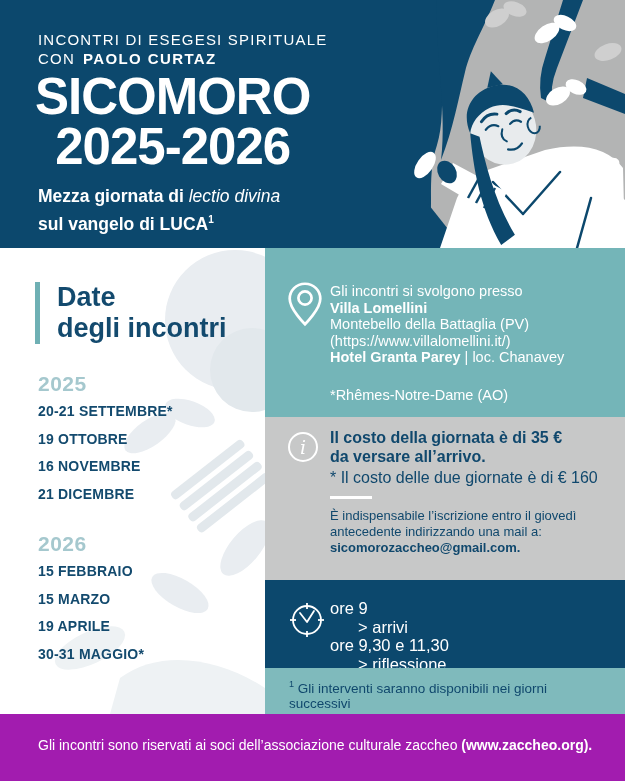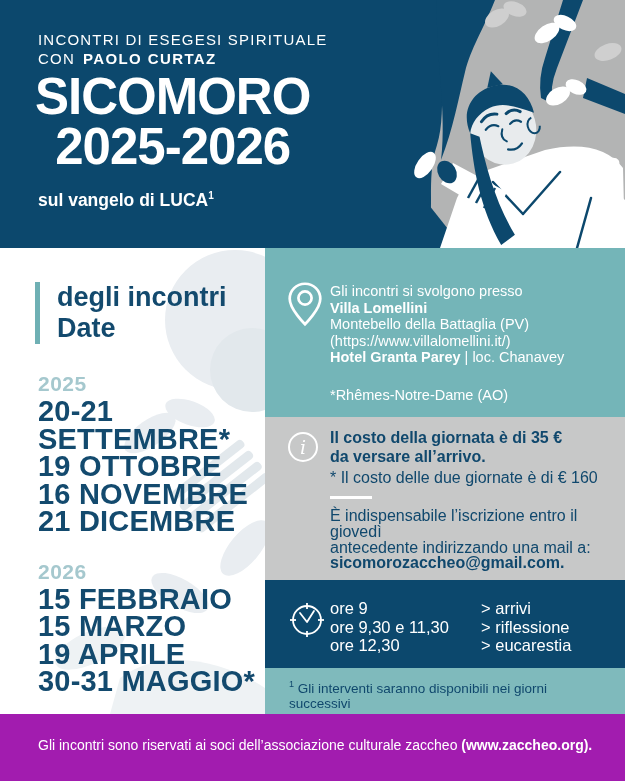--- a/index.html
+++ b/index.html
@@ -22,38 +22,38 @@
   .main{position:absolute;left:0;top:248px;width:625px;height:466px;display:flex;}
   .dates-col{position:relative;width:265px;height:466px;background:#ffffff;overflow:hidden;}
   .watermark{position:absolute;left:0;top:0;width:265px;height:466px;}
   .dates-content{position:relative;z-index:2;}
   .dates-heading{display:flex;margin:34px 0 0 35px;}
   .dates-bar{width:5px;background:#6fb0b4;margin-right:17px;}
   .dates-title{color:#134a6e;font-size:27px;line-height:31px;font-weight:800;}
   .year{margin:0 0 2px 38px;color:#a5c8ce;font-size:21px;font-weight:600;letter-spacing:0.5px;}
   .year-2025{margin-top:28px;}
   .year-2026{margin-top:24px;}
-  .date-list{margin-left:38px;color:#134a6e;font-size:29px;line-height:27.5px;font-weight:800;letter-spacing:0.2px;}
+  .date-list{margin-left:38px;color:#134a6e;font-size:14px;line-height:27.5px;font-weight:800;letter-spacing:0.2px;}
   
   .right-col{width:360px;height:466px;display:flex;flex-direction:column;}
   .box{position:relative;box-sizing:border-box;}
   .location-box{height:169px;background:#74b5b8;color:#ffffff;padding:35px 20px 0 65px;}
   .cost-box{height:163px;background:#c7c8c8;color:#10486d;padding:12px 16px 0 65px;}
   .schedule-box{height:88px;background:#0c486d;color:#ffffff;padding:19px 10px 0 65px;}
   .footnote-strip{height:46px;background:#7fbabc;color:#10486d;padding:9px 14px 0 24px;}
   .box-icon{position:absolute;left:22px;}
   .loc-line{font-size:14.5px;line-height:16.5px;}
   .loc-venue{font-weight:800;}
   .loc-alt{margin-top:21px;}
   .cost-bold{font-size:16px;line-height:18.5px;font-weight:800;}
   .cost-note{font-size:16px;line-height:20px;margin-top:2px;font-weight:400;}
   .cost-divider{width:42px;height:3px;background:#ffffff;margin:8px 0 9px 0;}
-  .cost-reg{font-size:16px;line-height:15.8px;font-weight:500;}
+  .cost-reg{font-size:13px;line-height:15.8px;font-weight:500;}
   .cost-email{font-weight:800;}
-  .sched-row{display:flex;font-size:16.5px;line-height:18.6px;}
+  .sched-row{display:flex;font-size:16.5px;line-height:18.6px;flex-direction:column;}
   .sched-time{width:123px;font-weight:500;}
   .sched-act{font-weight:400;margin-left:28px;}
   .footnote-line{font-size:13.5px;line-height:15.5px;font-weight:500;}
   .footnote-line sup{font-size:9px;}
   .footnote-line .indent{margin-left:9px;}
   .footnote-line b{font-weight:800;}
   
   .footer{position:absolute;left:0;top:714px;width:625px;height:67px;background:#a21caf;color:#ffffff;}
   .footer-text{margin:23px 0 0 38px;font-size:14px;}
   .footer-text b{font-weight:800;}
@@ -120,20 +120,21 @@
       <div>INCONTRI DI ESEGESI SPIRITUALE</div>
       <div><span class="con">CON</span><b>PAOLO CURTAZ</b></div>
     </div>
 
     <div class="title">
       <div>SICOMORO</div>
       <div>2025-2026</div>
     </div>
 
     <div class="subtitle">
+      <div><span>Mezza giornata di </span><i>lectio divina</i></div>
       <div><span>sul vangelo di LUCA</span><sup>1</sup></div>
     </div>
   </div>
 
   <div class="main">
 
     <div class="dates-col">
       <svg class="watermark" viewBox="0 0 265 466" xmlns="http://www.w3.org/2000/svg">
         <circle cx="235" cy="72" r="70" fill="#e9edf1"></circle>
         <circle cx="252" cy="122" r="42" fill="#e2e8ec"></circle>
@@ -148,22 +149,22 @@
         <ellipse cx="245" cy="300" rx="34" ry="15" fill="#e9edf1" transform="rotate(-50 245 300)"></ellipse>
         <ellipse cx="180" cy="345" rx="32" ry="14" fill="#e9edf1" transform="rotate(30 180 345)"></ellipse>
         <ellipse cx="90" cy="400" rx="38" ry="16" fill="#eef2f4" transform="rotate(-25 90 400)"></ellipse>
         <path d="M120,430 C160,400 220,410 265,440 L265,466 L110,466 Z" fill="#eef2f4"></path>
       </svg>
 
       <div class="dates-content">
         <div class="dates-heading">
           <div class="dates-bar"></div>
           <div class="dates-title">
+            <div>Date</div>
             <div>degli incontri</div>
-            <div>Date</div>
           </div>
         </div>
 
         <div class="year year-2025">2025</div>
         <div class="date-list">
           <div>20-21 SETTEMBRE*</div>
           <div>19 OTTOBRE</div>
           <div>16 NOVEMBRE</div>
           <div>21 DICEMBRE</div>
         </div>

